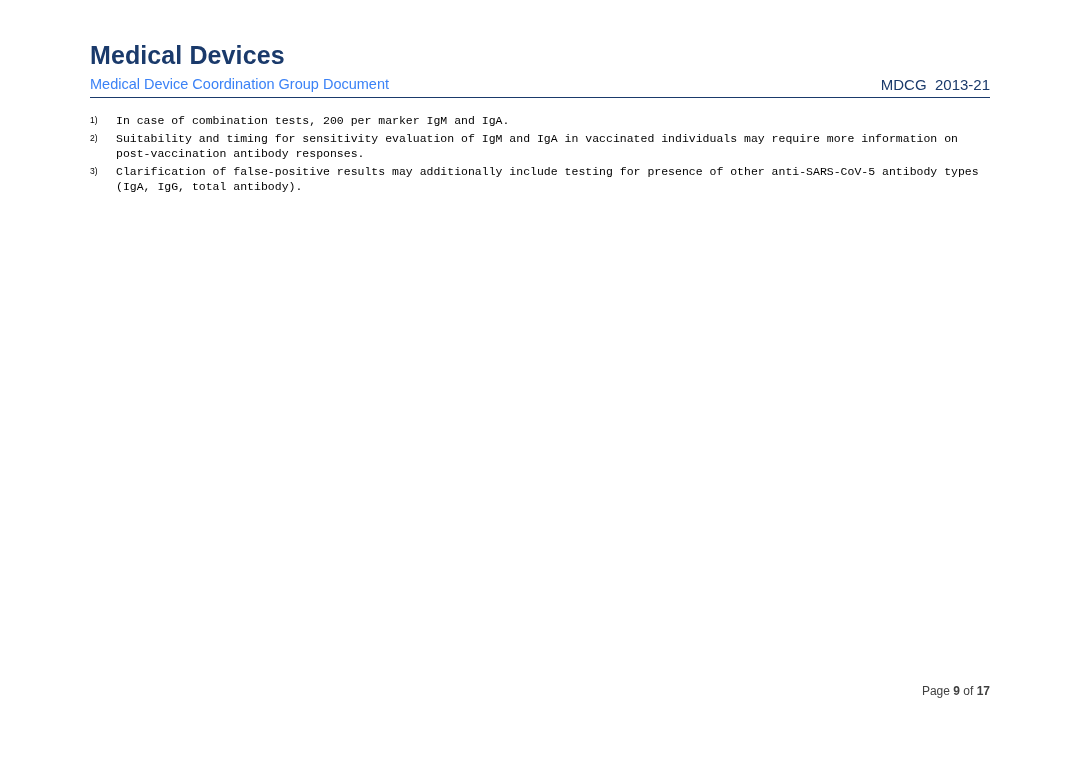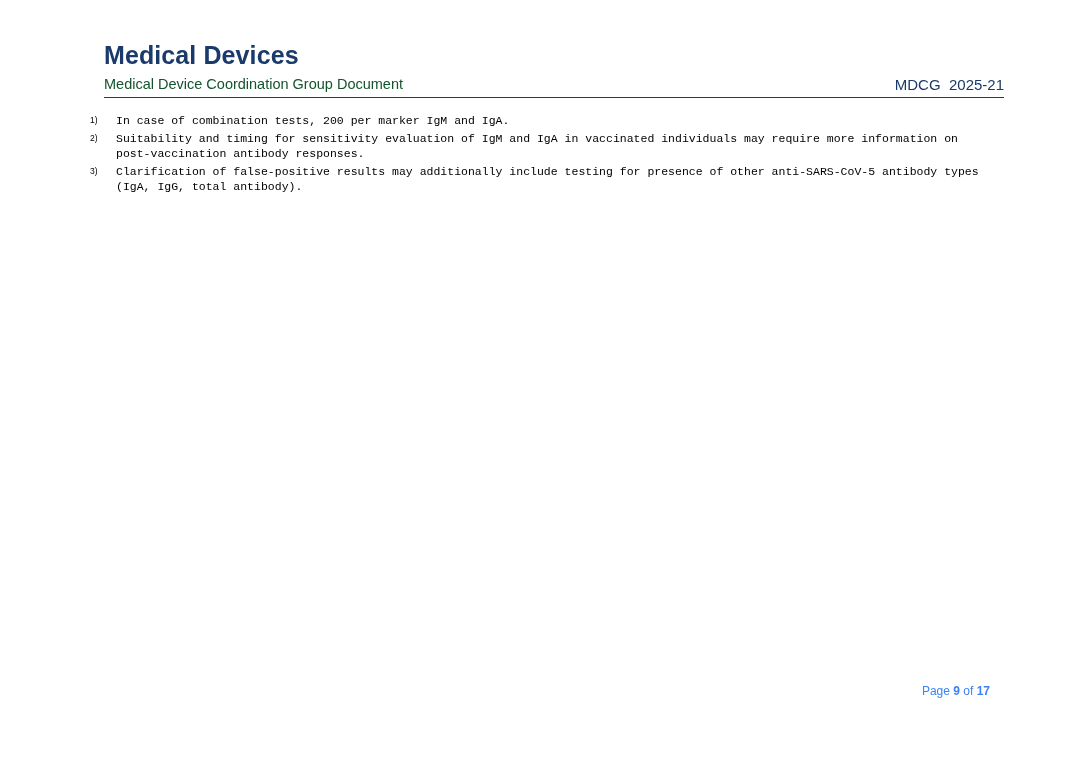--- a/index.html
+++ b/index.html
@@ -18,21 +18,21 @@
   .page {
     position: absolute;
     left: 0;
     top: 0;
     width: 1080px;
     height: 764px;
     background: #ffffff;
   }
   .header {
     position: absolute;
-    left: 104px;
+    left: 90px;
     top: 42px;
     width: 900px;
   }
   .header-title {
     font-size: 25px;
     font-weight: bold;
     color: #1a3a6b;
     letter-spacing: 0.1px;
     line-height: 1.1;
     margin: 0;
@@ -41,21 +41,21 @@
   .header-row {
     display: flex;
     justify-content: space-between;
     align-items: flex-end;
     margin-top: 6px;
     padding-bottom: 3px;
     border-bottom: 1.3px solid #1a3a6b;
   }
   .header-subtitle {
     font-size: 14.5px;
-    color: #14532d;
+    color: #3b82f6;
     line-height: 1.2;
   }
   .header-docref {
     font-size: 15px;
     color: #1a3a6b;
     line-height: 1.2;
     white-space: pre;
   }
   .footnotes {
     position: absolute;
@@ -81,38 +81,38 @@
     line-height: 15.5px;
     color: #000;
     flex: 1 1 auto;
     font-family: Liberation Mono, monospace;
   }
   .page-number {
     position: absolute;
     right: 90px;
     top: 684px;
     font-size: 12px;
-    color: #3b82f6;
+    color: #404040;
     text-align: right;
     white-space: pre;
   }
   .page-number b {
     font-weight: bold;
   }
 </style>
 </head>
 <body>
 
 <div class="page">
 
   <div class="header">
     <div class="header-title">Medical Devices</div>
     <div class="header-row">
       <div class="header-subtitle">Medical Device Coordination Group Document</div>
-      <div class="header-docref">MDCG  2025-21</div>
+      <div class="header-docref">MDCG  2013-21</div>
     </div>
   </div>
 
   <div class="footnotes">
 
     <div class="footnote">
       <div class="fn-marker">1)</div>
       <div class="fn-text">In case of combination tests, 200 per marker IgM and IgA.</div>
     </div>
 

